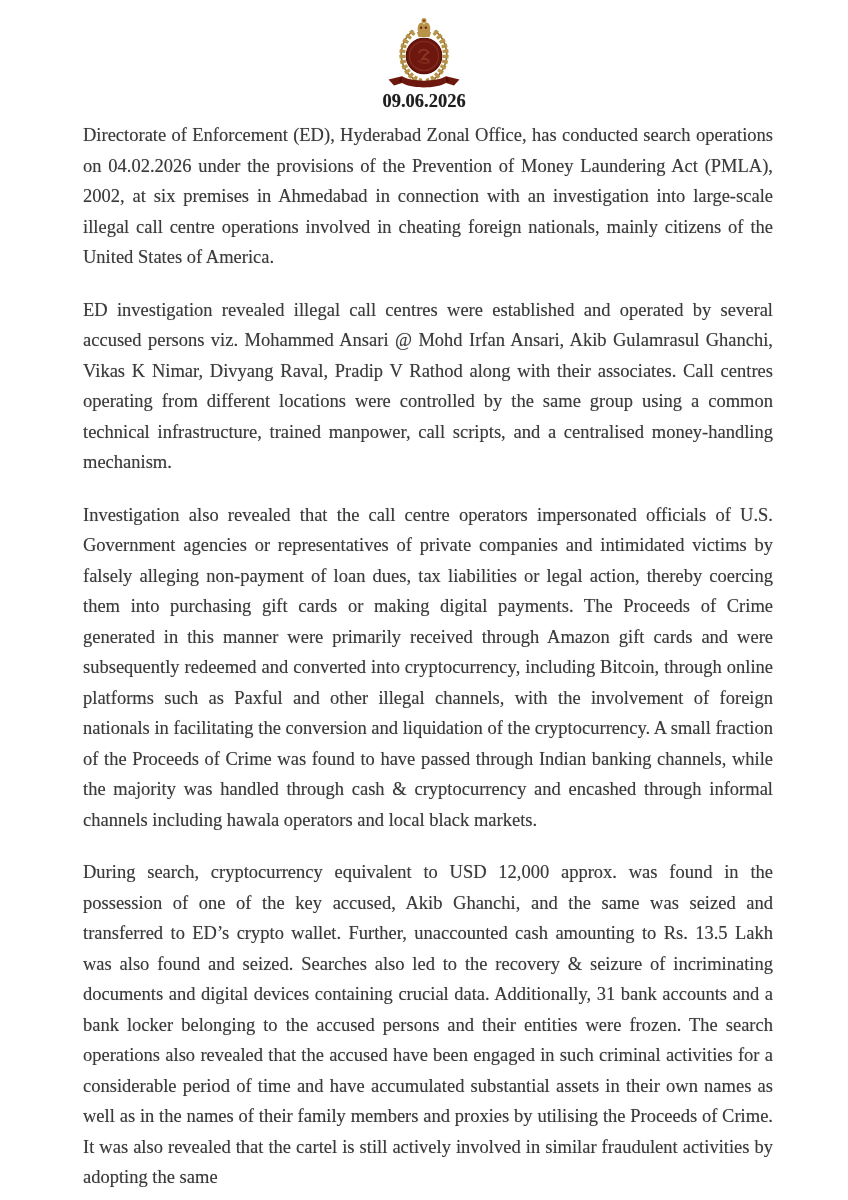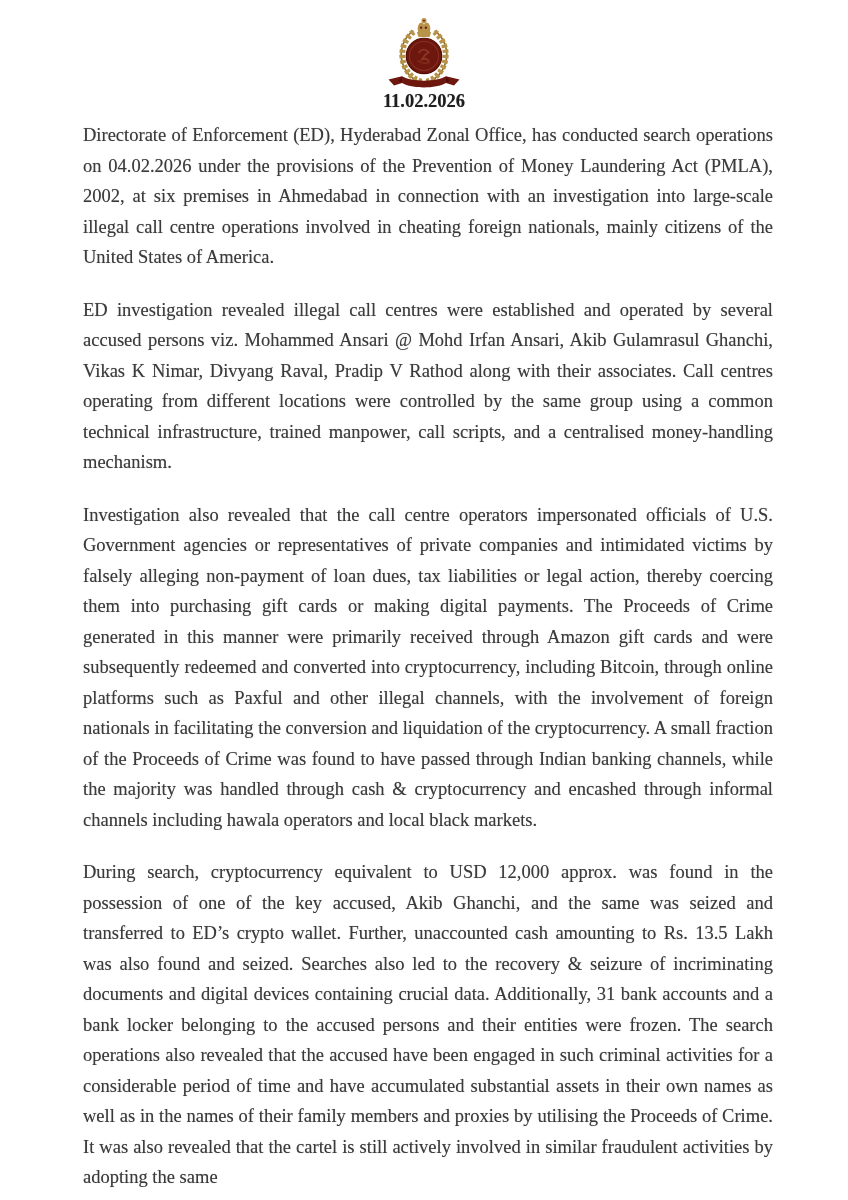--- a/index.html
+++ b/index.html
@@ -93,21 +93,21 @@
       <path class="maroon-light-stroke" stroke-width="2.2" opacity="0.9" d="M43.5,45 Q49,37.5 55.5,44 Q50.5,47 47.5,52.5 Q53,50.5 56,55"></path>
       <path class="maroon-light-stroke" stroke-width="1.6" opacity="0.65" d="M42,54 Q48,59 57,56"></path>
 
       <path class="maroon-fill" d="M24,72.5 C36,79.5 64,79.5 76,72.5 L76,80.5 C64,87.5 36,87.5 24,80.5 Z"></path>
       <path class="maroon-fill" d="M24,72.5 L8,76.5 L14.5,83.5 L24,80.5 Z"></path>
       <path class="maroon-fill" d="M76,72.5 L92,76.5 L85.5,83.5 L76,80.5 Z"></path>
       <path class="maroon-dark-fill" d="M24,72.5 L20,78 L24,80.5 Z"></path>
       <path class="maroon-dark-fill" d="M76,72.5 L80,78 L76,80.5 Z"></path>
     </svg>
 
-    <div class="date">11.02.2026</div>
+    <div class="date">09.06.2026</div>
   </div>
 
   <div class="content">
     <p>Directorate of Enforcement (ED), Hyderabad Zonal Office, has conducted search operations on 04.02.2026 under the provisions of the Prevention of Money Laundering Act (PMLA), 2002, at six premises in Ahmedabad in connection with an investigation into large-scale illegal call centre operations involved in cheating foreign nationals, mainly citizens of the United States of America.</p>
     <p>ED investigation revealed illegal call centres were established and operated by several accused persons viz. Mohammed Ansari @ Mohd Irfan Ansari, Akib Gulamrasul Ghanchi, Vikas K Nimar, Divyang Raval, Pradip V Rathod along with their associates. Call centres operating from different locations were controlled by the same group using a common technical infrastructure, trained manpower, call scripts, and a centralised money-handling mechanism.</p>
     <p>Investigation also revealed that the call centre operators impersonated officials of U.S. Government agencies or representatives of private companies and intimidated victims by falsely alleging non-payment of loan dues, tax liabilities or legal action, thereby coercing them into purchasing gift cards or making digital payments. The Proceeds of Crime generated in this manner were primarily received through Amazon gift cards and were subsequently redeemed and converted into cryptocurrency, including Bitcoin, through online platforms such as Paxful and other illegal channels, with the involvement of foreign nationals in facilitating the conversion and liquidation of the cryptocurrency. A small fraction of the Proceeds of Crime was found to have passed through Indian banking channels, while the majority was handled through cash &amp; cryptocurrency and encashed through informal channels including hawala operators and local black markets.</p>
     <p><span>During search, cryptocurrency equivalent to USD 12,000 approx. was found in the possession of one of the key accused, Akib Ghanchi, and the same was seized and transferred to ED’s crypto wallet. Further, unaccounted cash amounting to Rs. 13.5 Lakh was also found and seized. Searches also led to the recovery &amp; seizure of incriminating documents and digital devices containing crucial data. Additionally, 31 bank accounts and a bank locker belonging to the accused persons and their entities were frozen. The search operations also revealed that the accused have been engaged in such criminal activities for a considerable period of time and have accumulated substantial assets in their own names as well as in the names of their family members and proxies by utilising the Proceeds of Crime. It was also revealed that the cartel is still actively involved in similar fraudulent activities by adopting the same </span></p>
   </div>
 
 </div>

